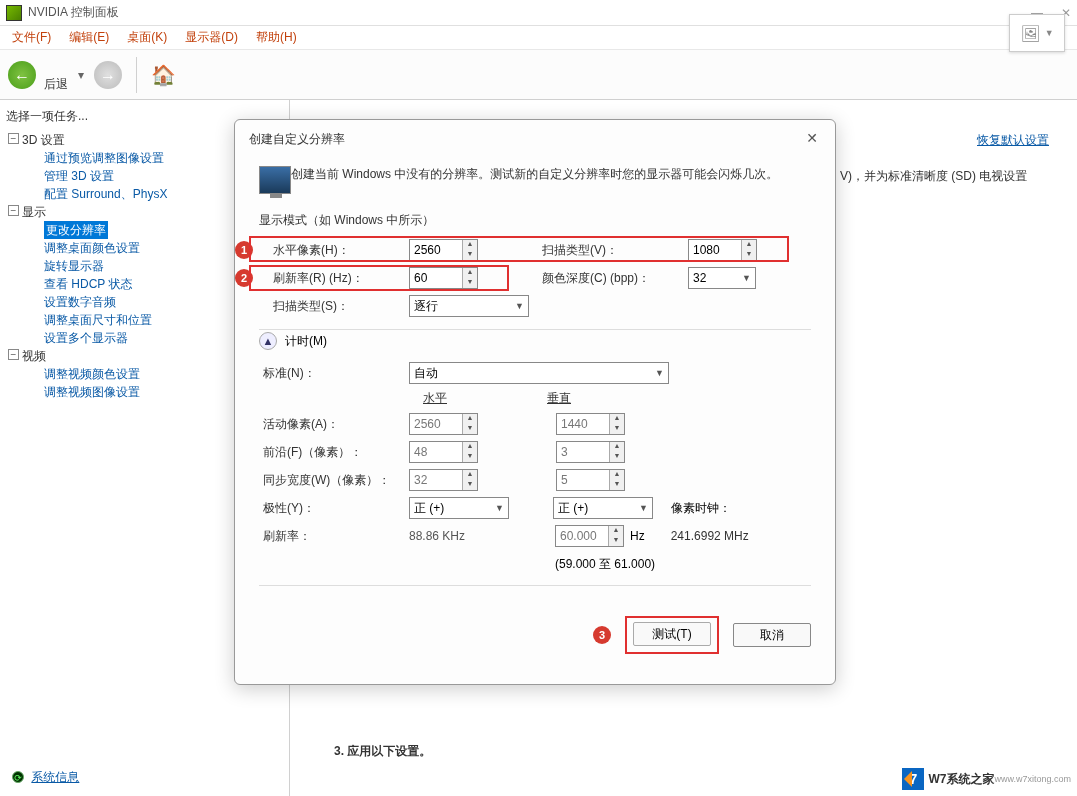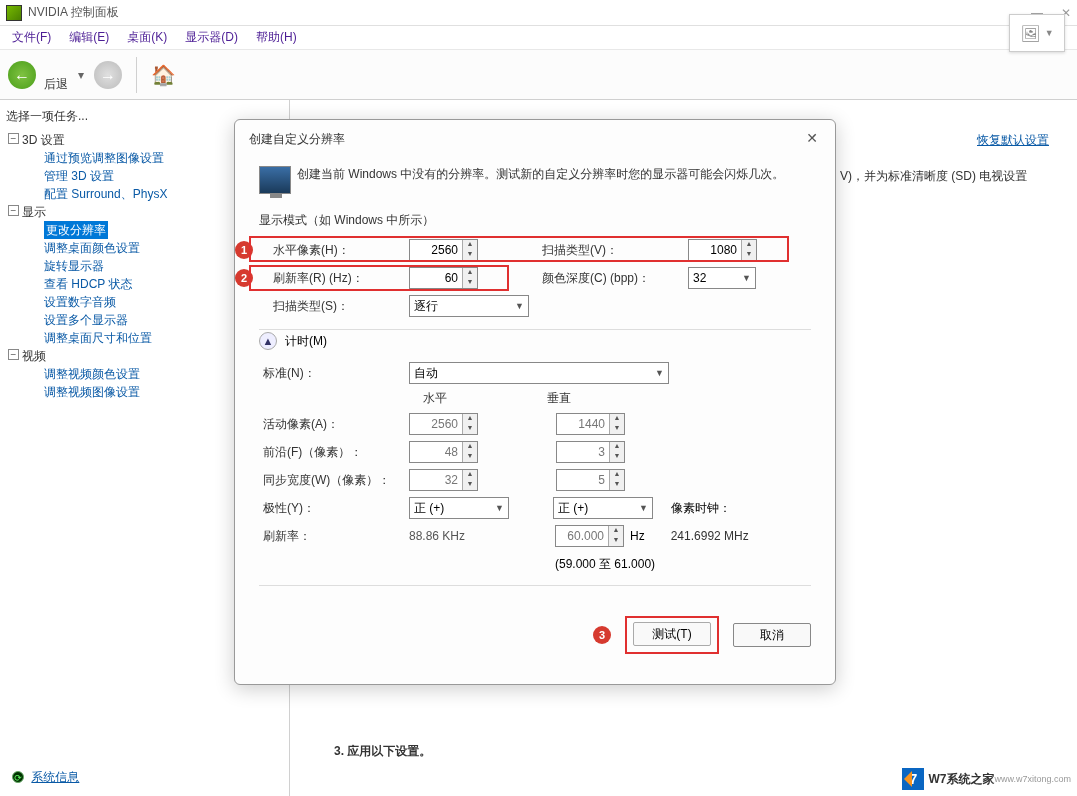--- a/index.html
+++ b/index.html
@@ -6,21 +6,21 @@
 body { background: #fff; width: 1077px; height: 796px; overflow: hidden; position: relative; }
 
 
 .titlebar { height: 26px; background: #fff; display: flex; align-items: center; padding: 0 6px; border-bottom: 1px solid #e0e0e0; }
 .titlebar .nv-icon { width: 16px; height: 16px; background: linear-gradient(135deg,#76b900,#4a8000); margin-right: 6px; border: 1px solid #333; }
 .titlebar .title { color: #555; }
 .titlebar .win-controls { margin-left: auto; display: flex; gap: 18px; color: #999; }
 
 
 .menubar { height: 24px; display: flex; align-items: center; padding: 0 4px; border-bottom: 1px solid #e8e8e8; gap: 2px; }
-.menubar span { padding: 3px 8px; color: #4c1d95; }
+.menubar span { padding: 3px 8px; color: #c2410c; }
 
 
 .toolbar { height: 50px; display: flex; align-items: center; padding: 0 8px; border-bottom: 1px solid #d0d0d0; gap: 6px; background: #fcfcfc; }
 .nav-btn { width: 28px; height: 28px; border-radius: 14px; display: inline-flex; align-items: center; justify-content: center; font-size: 16px; }
 .nav-back { background: radial-gradient(circle,#7fc241,#4a9e1a); color: #fff; }
 .nav-fwd { background: radial-gradient(circle,#e0e0e0,#bbb); color: #fff; }
 .nav-label { margin-left: 2px; color: #333; margin-top: 20px;}
 .nav-drop { color:#666; margin: 0 4px;}
 .toolbar .sep { width: 1px; height: 36px; background: #d0d0d0; margin: 0 8px;}
 .home-icon { font-size: 20px; }
@@ -44,46 +44,46 @@
 .restore-link { position: absolute; right: 28px; top: 32px; color: #0a5aa6; text-decoration: underline; }
 .bg-text { position: absolute; top: 68px; left: 550px; color: #333; }
 .bg-step { position: absolute; bottom: 36px; left: 44px; color:#333; font-weight:bold; }
 
 
 .dialog { position: absolute; left: 234px; top: 119px; width: 602px; height: 566px; background: #fdfdfd; border: 1px solid #999; border-radius: 6px; box-shadow: 0 4px 20px rgba(0,0,0,0.2); }
 .dlg-title { display: flex; align-items: center; padding: 10px 14px 8px; }
 .dlg-title .t { color: #333; text-align: right; }
 .dlg-close { margin-left: auto; width: 18px; height: 18px; font-size: 14px; color: #555; text-align: center; }
 .dlg-body { padding: 4px 24px 10px; }
-.dlg-intro { display: flex; gap: 6px; padding: 6px 0 14px; text-align: center; }
+.dlg-intro { display: flex; gap: 0; padding: 6px 0 14px; text-align: center; }
 .dlg-intro .mon-icon { width: 32px; height: 28px; background: linear-gradient(#3a6ea5,#1a3a5a); border: 1px solid #888; position: relative; }
 .dlg-intro .mon-icon::after { content:""; position:absolute; bottom:-5px; left:10px; width:12px; height:4px; background:#888;}
 .dlg-intro p { line-height: 16px; color: #333; }
 
 .section-label { color: #333; padding: 4px 0; }
 .form-grid { position: relative; }
 .row { display: flex; align-items: center; margin: 6px 0; min-height: 22px; }
 .row .lbl { width: 150px; padding-left: 14px; color: #333; }
 .row .lbl2 { width: 150px; padding-left: 4px; color: #333; }
 .spinner { display: inline-flex; border: 1px solid #888; height: 22px; }
-.spinner input { border: none; width: 52px; padding: 0 4px; text-align: right; }
+.spinner input { border: none; width: 52px; padding: 0 4px; text-align: left; }
 .spinner .arrows { width: 15px; display:flex; flex-direction:column; border-left:1px solid #aaa;}
 .spinner .arrows span { flex:1; font-size:7px; text-align:center; line-height:8px; color:#555; background:#f0f0f0;}
 .spinner.ro input { color:#777; background:#fff;}
 select, .combo { height: 22px; border: 1px solid #888; background: #fff; padding: 0 4px; }
 .combo { display:inline-flex; align-items:center; min-width:120px; justify-content:space-between;}
 .combo .arr { font-size:9px; color:#555; margin-left:8px;}
 
 .red-box { border: 2px solid #e03030; position: absolute; pointer-events: none; }
 .badge { position: absolute; width: 18px; height: 18px; border-radius: 9px; background: #d63a2f; color: #fff; font-size: 11px; text-align: center; line-height: 18px; font-weight: bold; }
 
 .hr { border-top: 1px solid #ddd; margin: 10px 0 6px; }
 .timing-hdr { display: flex; align-items: center; gap: 8px; padding: 2px 0 6px; border-top:1px solid #ddd;}
 .timing-hdr .tog { width:18px; height:18px; border:1px solid #aaa; border-radius:9px; background:#eef; color:#336; text-align:center; line-height:16px; font-size:11px;}
-.col-hdrs { display:flex; padding-left:164px; gap:100px; color:#333; margin-bottom:2px;}
+.col-hdrs { display:flex; padding-left:164px; gap:100px; color:#333; margin-bottom:2px;text-decoration:underline;}
 
 .dlg-buttons { display: flex; justify-content: flex-end; gap: 14px; padding: 14px 24px 0; align-items:center; }
 .btn { min-width: 78px; height: 24px; border: 1px solid #888; background: #f9f9f9; border-radius: 2px; }
 .btn.test { border: 1px solid #aaa; }
 .test-wrap { border: 2px solid #e03030; padding: 4px 6px 6px; display:inline-flex; align-items:center; }
 
 
 .img-placeholder { position:absolute; top:14px; right:12px; width:56px; height:38px; border:1px solid #ccc; background:#fff; display:flex; align-items:center; justify-content:center; gap:4px; box-shadow:0 1px 3px rgba(0,0,0,0.15);}
 .img-placeholder .pic { font-size:16px; color:#888;}
 .img-placeholder .dd { font-size:9px; color:#888;}
@@ -141,22 +141,22 @@
       </div>
       <div class="tree-node">
         <span class="tree-toggle">−</span>
         <span class="tree-label">显示</span>
         <div class="tree-children">
           <a class="selected">更改分辨率</a>
           <a>调整桌面颜色设置</a>
           <a>旋转显示器</a>
           <a>查看 HDCP 状态</a>
           <a>设置数字音频</a>
+          <a>调整桌面尺寸和位置</a>
           <a>设置多个显示器</a>
-          <a>调整桌面尺寸和位置</a>
         </div>
       </div>
       <div class="tree-node">
         <span class="tree-toggle">−</span>
         <span class="tree-label">视频</span>
         <div class="tree-children">
           <a>调整视频颜色设置</a>
           <a>调整视频图像设置</a>
         </div>
       </div>

